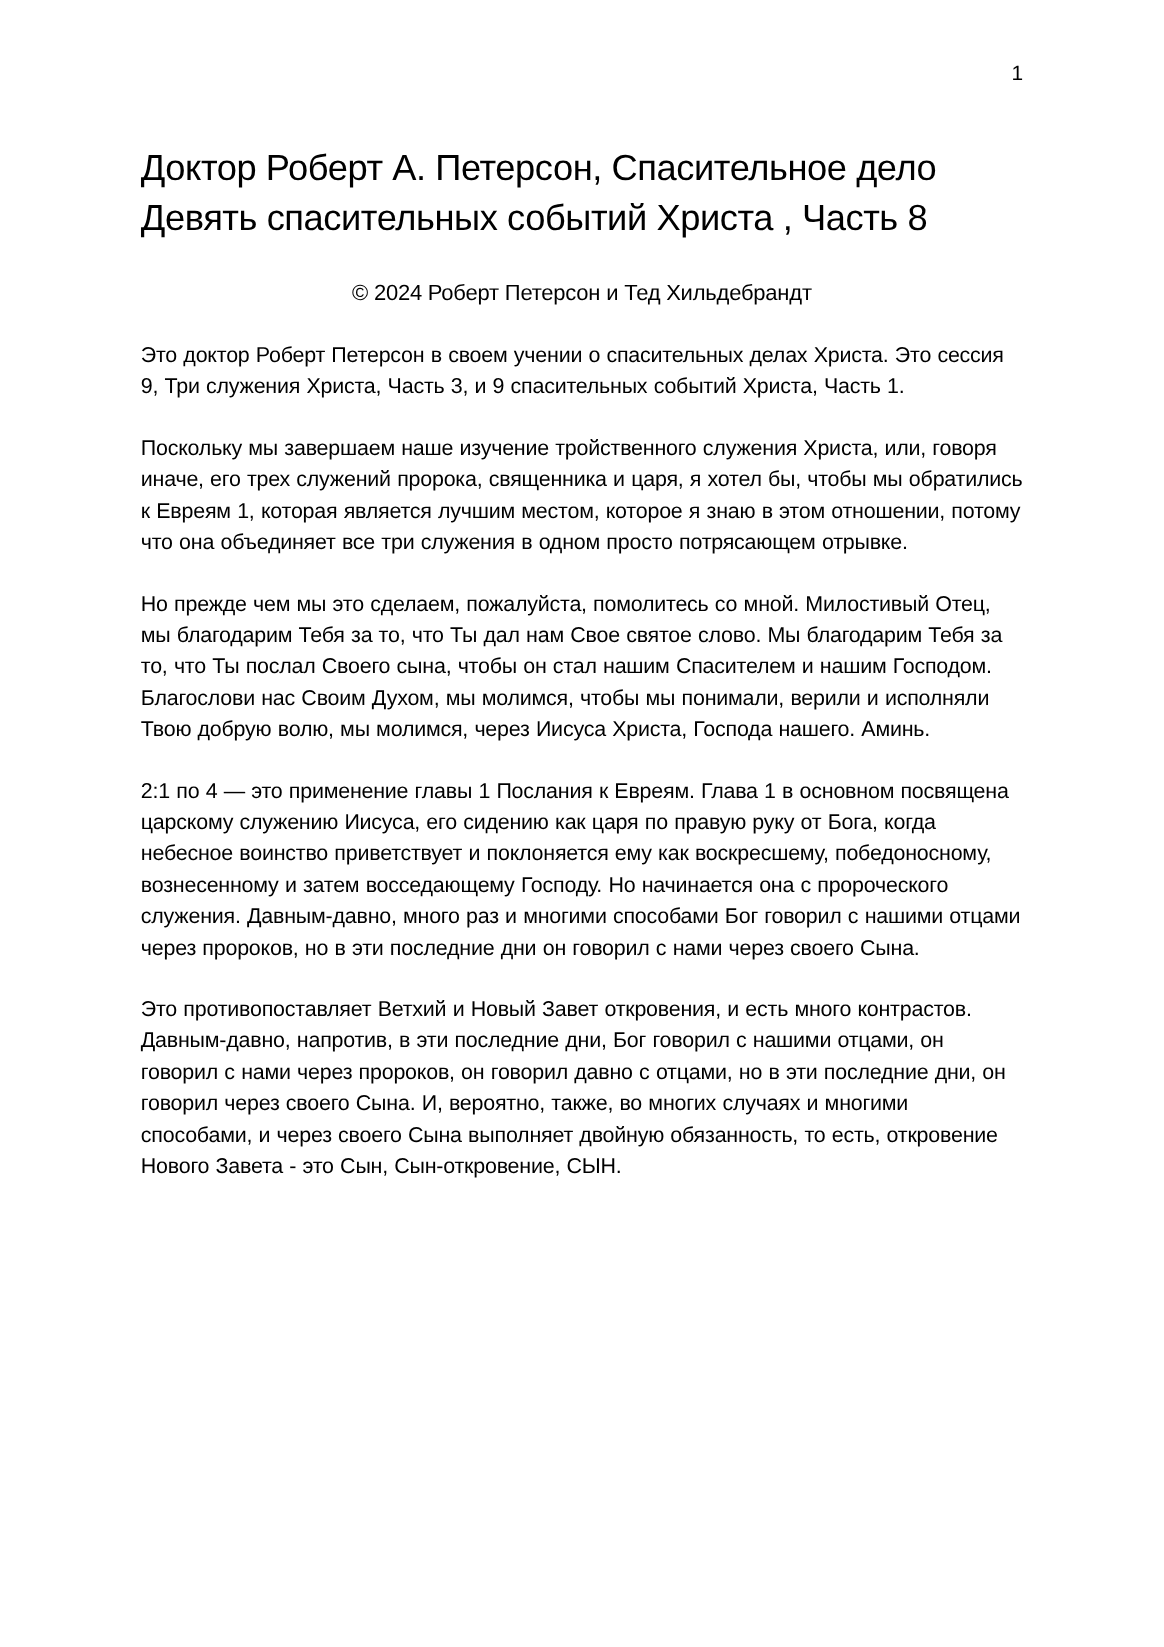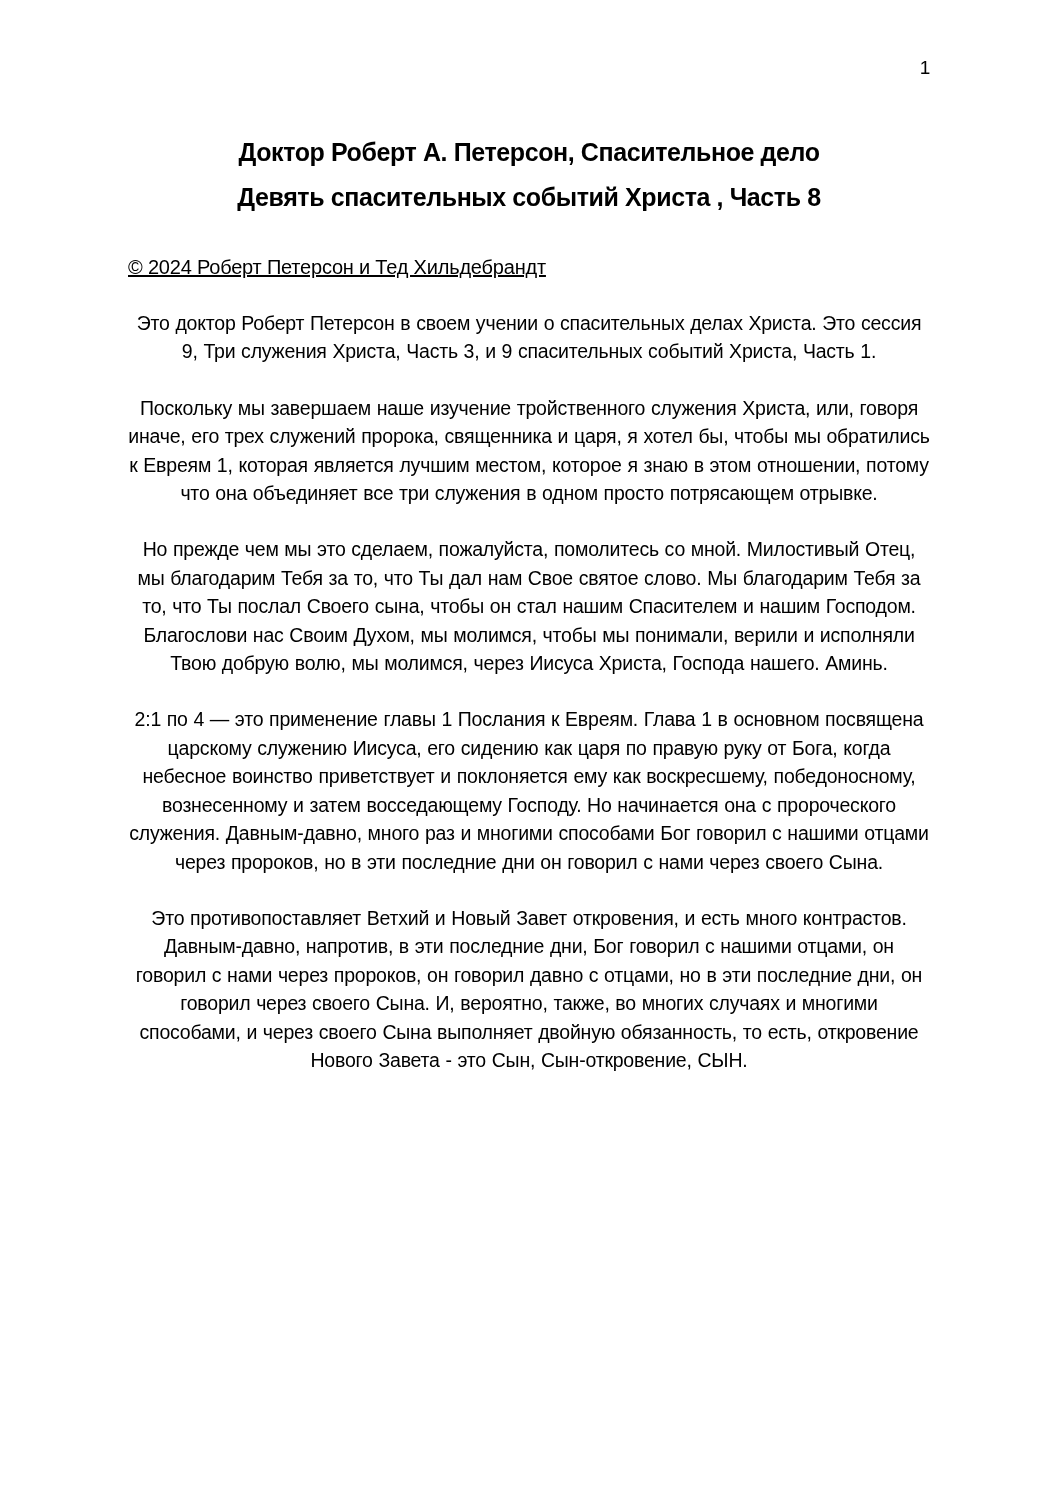--- a/index.html
+++ b/index.html
@@ -19,42 +19,41 @@
     overflow: hidden;
   }
   .page-number {
     text-align: right;
     font-size: 19px;
     line-height: 24px;
     letter-spacing: -0.2px;
   }
   .doc-title {
     margin: 50px 0 0 0;
-    font-size: 25px;
-    font-weight: 700;
+    font-size: 33px;
+    font-weight: 400;
     line-height: 45px;
-    text-align: center;
+    text-align: left;
     letter-spacing: -0.4px;
   }
   .title-line {
     display: block;
   }
   .copyright {
     margin: 33px 0 0 0;
-    text-align: left;
+    text-align: center;
     font-size: 20px;
     line-height: 28px;
     letter-spacing: -0.2px;
-    text-decoration: underline;
   }
   .para {
     margin: 28px 0 0 0;
     font-size: 19.5px;
     line-height: 28.4px;
-    text-align: center;
+    text-align: left;
     letter-spacing: -0.2px;
     word-spacing: 0.5px;
   }
 </style>
 </head>
 <body>
 
 <div class="page">
 
   <div class="page-number">1</div>

